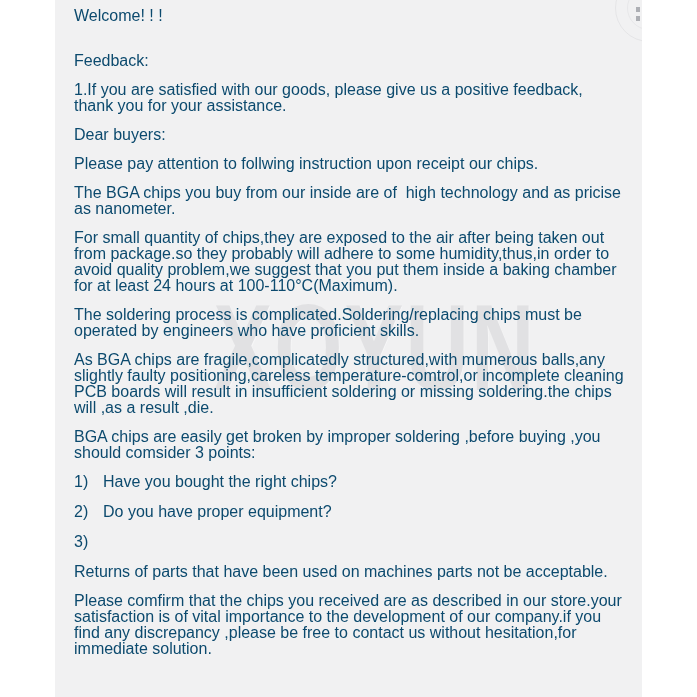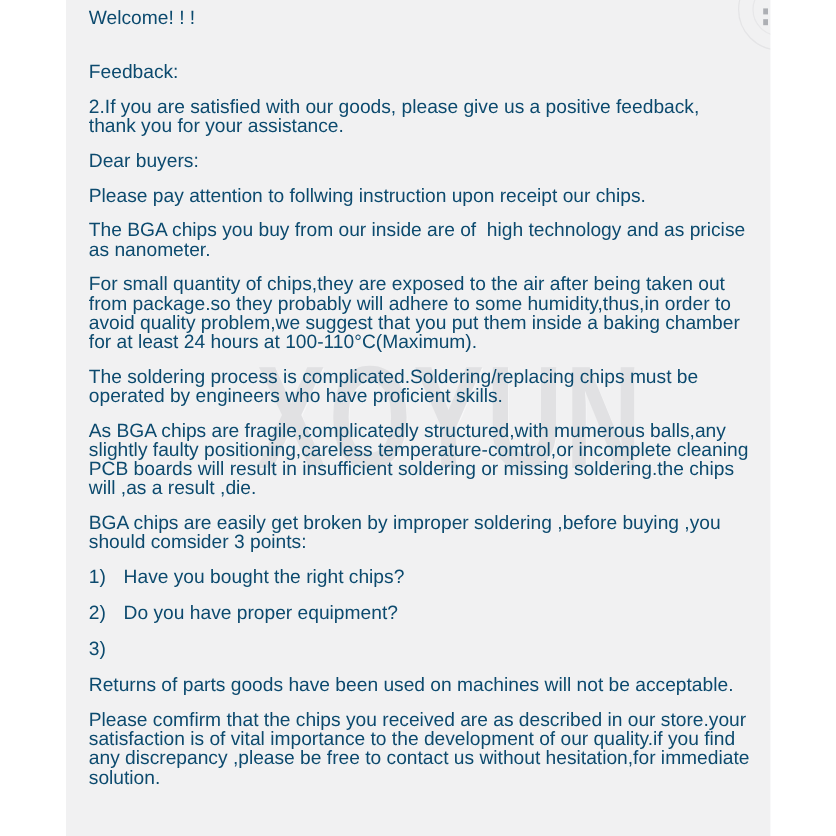--- a/index.html
+++ b/index.html
@@ -99,39 +99,39 @@
 
     <div class="stamp">
       <div class="inner-ring"></div>
       <div class="mark-a"></div>
       <div class="mark-b"></div>
     </div>
 
     <div class="text-col">
       <p class="welcome">Welcome! ! !</p>
       <p>Feedback:</p>
-      <p>2.If you are satisfied with our goods, please give us a positive feedback, thank you for your assistance.</p>
+      <p>1.If you are satisfied with our goods, please give us a positive feedback, thank you for your assistance.</p>
       <p>Dear buyers:</p>
       <p>Please pay attention to follwing instruction upon receipt our chips.</p>
       <p>The BGA chips you buy from our inside are of  high technology and as pricise as nanometer.</p>
       <p>For small quantity of chips,they are exposed to the air after being taken out from package.so they probably will adhere to some humidity,thus,in order to avoid quality problem,we suggest that you put them inside a baking chamber for at least 24 hours at 100-110°C(Maximum).</p>
       <p>The soldering process is complicated.Soldering/replacing chips must be operated by engineers who have proficient skills.</p>
       <p>As BGA chips are fragile,complicatedly structured,with mumerous balls,any slightly faulty positioning,careless temperature-comtrol,or incomplete cleaning PCB boards will result in insufficient soldering or missing soldering.the chips will ,as a result ,die.</p>
       <p>BGA chips are easily get broken by improper soldering ,before buying ,you should comsider 3 points:</p>
 
       <div class="li">
         <span class="marker">1)</span>
         <span>Have you bought the right chips?</span>
       </div>
       <div class="li">
         <span class="marker">2)</span>
         <span>Do you have proper equipment?</span>
       </div>
       <div class="li">
         <span class="marker">3)</span>
       </div>
 
-      <p>Returns of parts goods have been used on machines will not be acceptable.</p>
-      <p>Please comfirm that the chips you received are as described in our store.your satisfaction is of vital importance to the development of our quality.if you find any discrepancy ,please be free to contact us without hesitation,for immediate solution.</p>
+      <p>Returns of parts that have been used on machines parts not be acceptable.</p>
+      <p>Please comfirm that the chips you received are as described in our store.your satisfaction is of vital importance to the development of our company.if you find any discrepancy ,please be free to contact us without hesitation,for immediate solution.</p>
     </div>
 
   </div>
 </div>
 
 </body></html>

